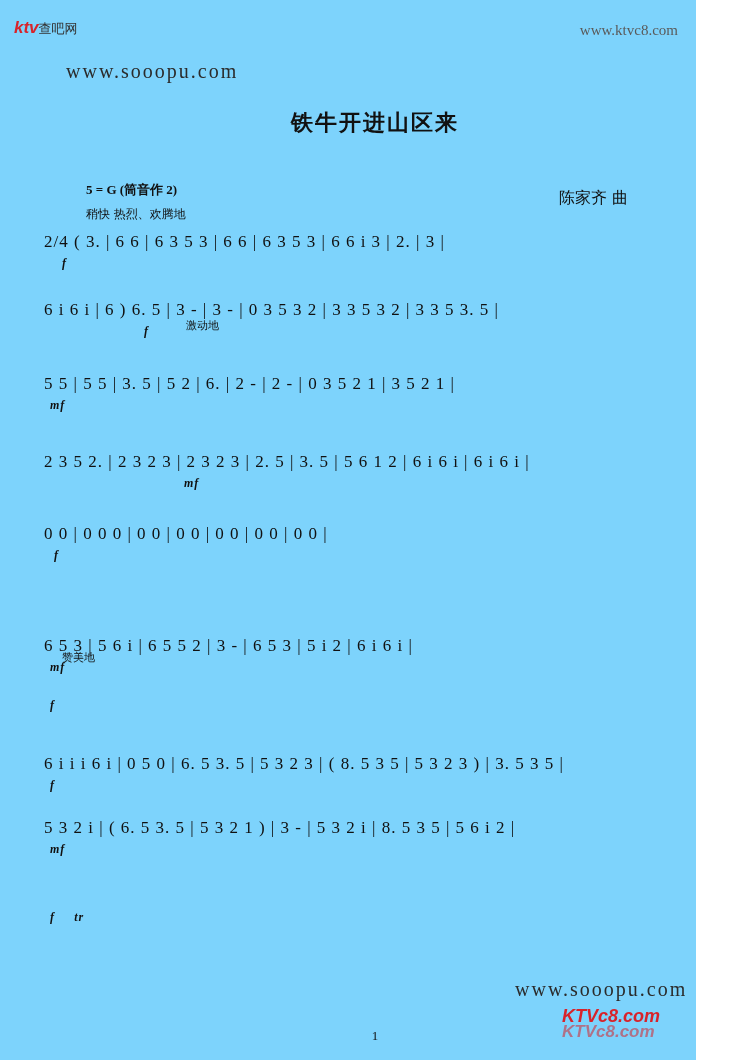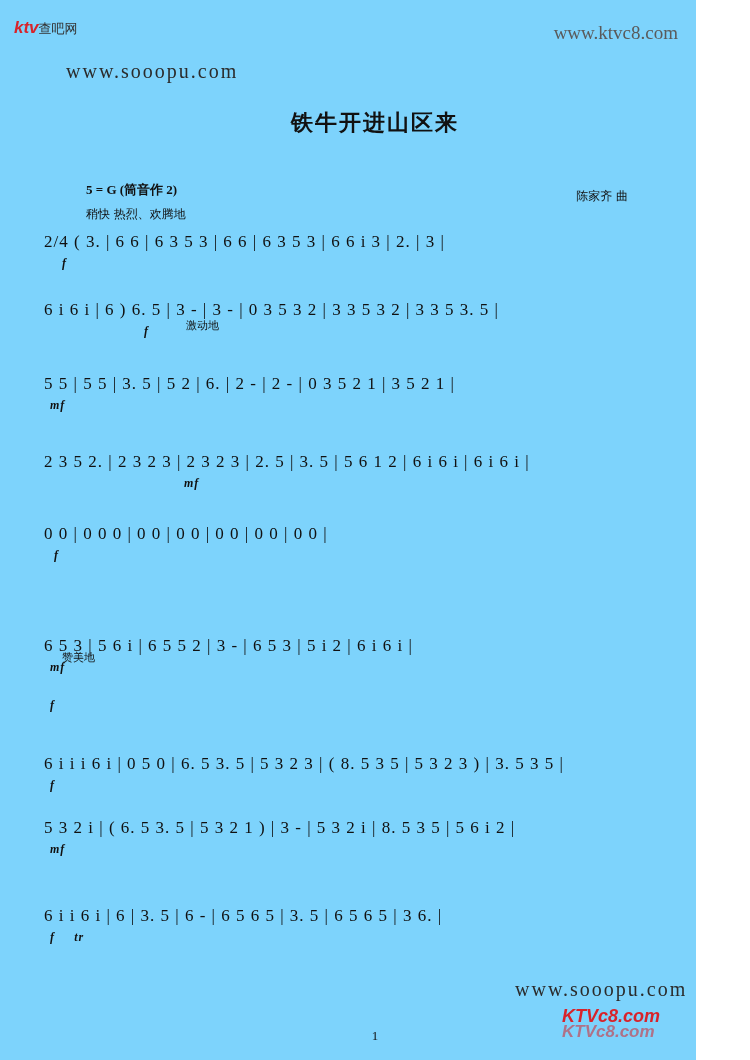--- a/index.html
+++ b/index.html
@@ -34,21 +34,21 @@
   .wm-topleft .cn {
     color: #333333;
     font-size: 13px;
   }
   .wm-topright {
     position: absolute;
     right: 18px;
     top: 22px;
     color: #5a5a5a;
     font-family: "Liberation Serif", serif;
-    font-size: 19px;
+    font-size: 15px;
     white-space: nowrap;
     text-align: right;
   }
   .wm-sooopu-top {
     position: absolute;
     left: 66px;
     top: 60px;
     color: #2b2b2b;
     font-family: "Liberation Serif", serif;
     font-size: 20px;
@@ -108,21 +108,21 @@
     font-size: 13px;
     font-weight: bold;
     color: #111;
     white-space: nowrap;
   }
   .composer {
     position: absolute;
     right: 68px;
     top: 188px;
     font-family: "DejaVu Sans", sans-serif;
-    font-size: 12px;
+    font-size: 16px;
     color: #111;
     white-space: nowrap;
   }
   .tempo-mark {
     position: absolute;
     left: 86px;
     top: 206px;
     font-family: "DejaVu Sans", sans-serif;
     font-size: 12px;
     color: #111;
@@ -229,21 +229,20 @@
     <span class="notes">6 i i i 6 i | 0 5 0 | 6. 5 3. 5 | 5 3 2 3 | ( 8. 5 3 5 | 5 3 2 3 ) | 3. 5 3 5 |</span>
     <span class="dyn" style="margin-left:6px;">f</span>
   </div>
 
   <div class="sysrow" style="top:818px;">
     <span class="notes">5 3 2 i | ( 6. 5 3. 5 | 5 3 2 1 ) | 3 - | 5 3 2 i | 8. 5 3 5 | 5 6 i 2 |</span>
     <span class="dyn" style="margin-left:6px;">mf</span>
   </div>
 
   <div class="sysrow" style="top:906px;">
-    <span class="notes">6 i i 6 i | 6 | 3. 5 | 6 - | 6 5 6 5 | 3. 5 | 6 5 6 5 | 3 6. |</span>
     <span class="dyn" style="margin-left:6px;">f</span>
     <span class="dyn" style="margin-left:14px;">tr</span>
   </div>
 
   <div class="wm-sooopu-bottom">www.sooopu.com</div>
 
   <div class="wm-ktv-bottom">
     <span class="k">KTVc8.com</span>
   </div>
   <div class="wm-ktv-bottom2">KTVc8.com</div>

